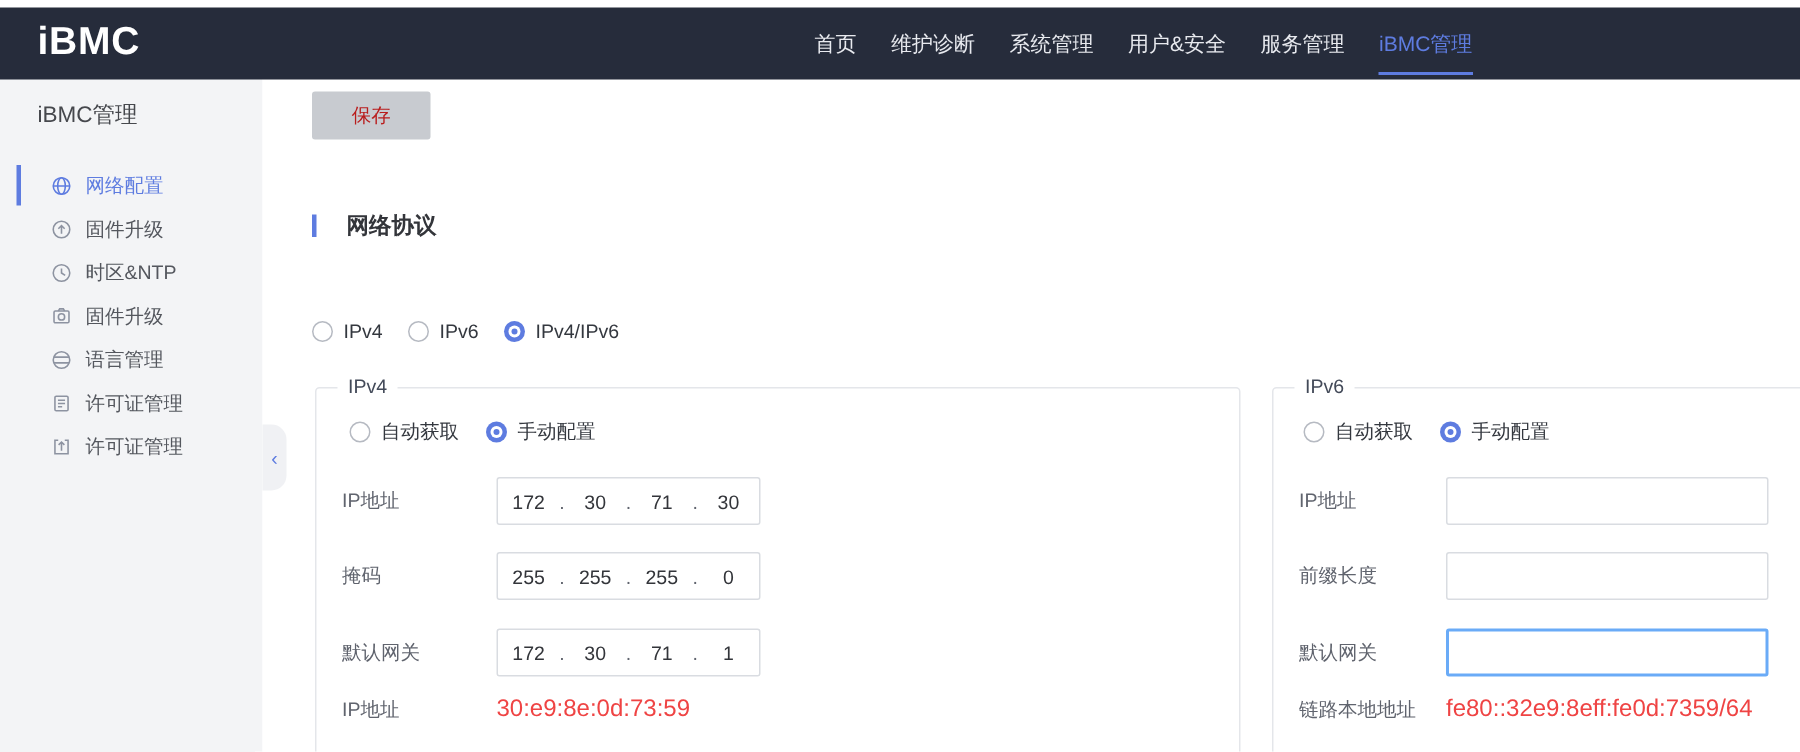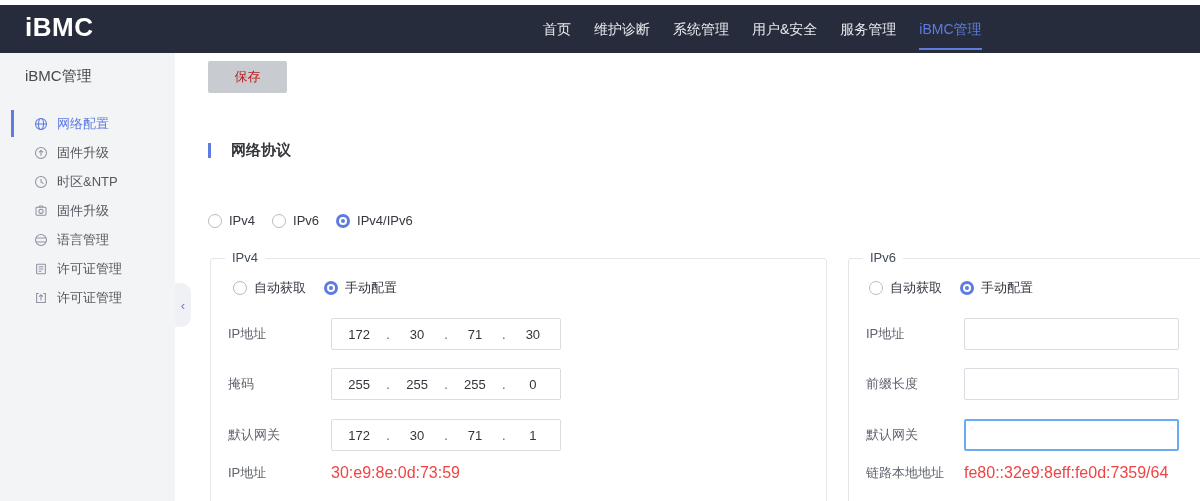--- a/index.html
+++ b/index.html
@@ -54,21 +54,21 @@
   .fs-ipv4 .mode-row { left:22px; }
   .fs-ipv6 .mode-row { left:20px; }
 
   .frow { position:absolute; left:17px; display:flex; align-items:center; height:32px;justify-content:center; }
   .r1 { top:59px; } .r2 { top:109px; } .r3 { top:160px; } .r4 { top:204px; height:20px; }
   .flabel { font-size:13px; color:#60646e; }
   .fs-ipv4 .flabel { width:103px; }
   .fs-ipv6 .flabel { width:98px; }
   .fvalue { font-size:16px; color:#ef4444; }
 
-  .octet-box { width:230px; height:32px; border:1px solid #d9dce1; border-radius:2px; background:#fff;
+  .octet-box { width:176px; height:32px; border:1px solid #d9dce1; border-radius:2px; background:#fff;
     display:flex; align-items:center; font-size:13px; color:#33353a; cursor:text; }
   .octet { flex:1 1 0; text-align:center; }
   .osep { flex:0 0 auto; color:#60646e; }
 
   .text-input { width:215px; height:32px; border:1px solid #d9dce1; border-radius:2px; background:#fff;
     padding:0 8px; font-size:13px; color:#33353a; font-family:inherit; outline:none; }
   .text-input.focused { border:2px solid #6aabf7; }
 </style>
 </head>
 <body>

